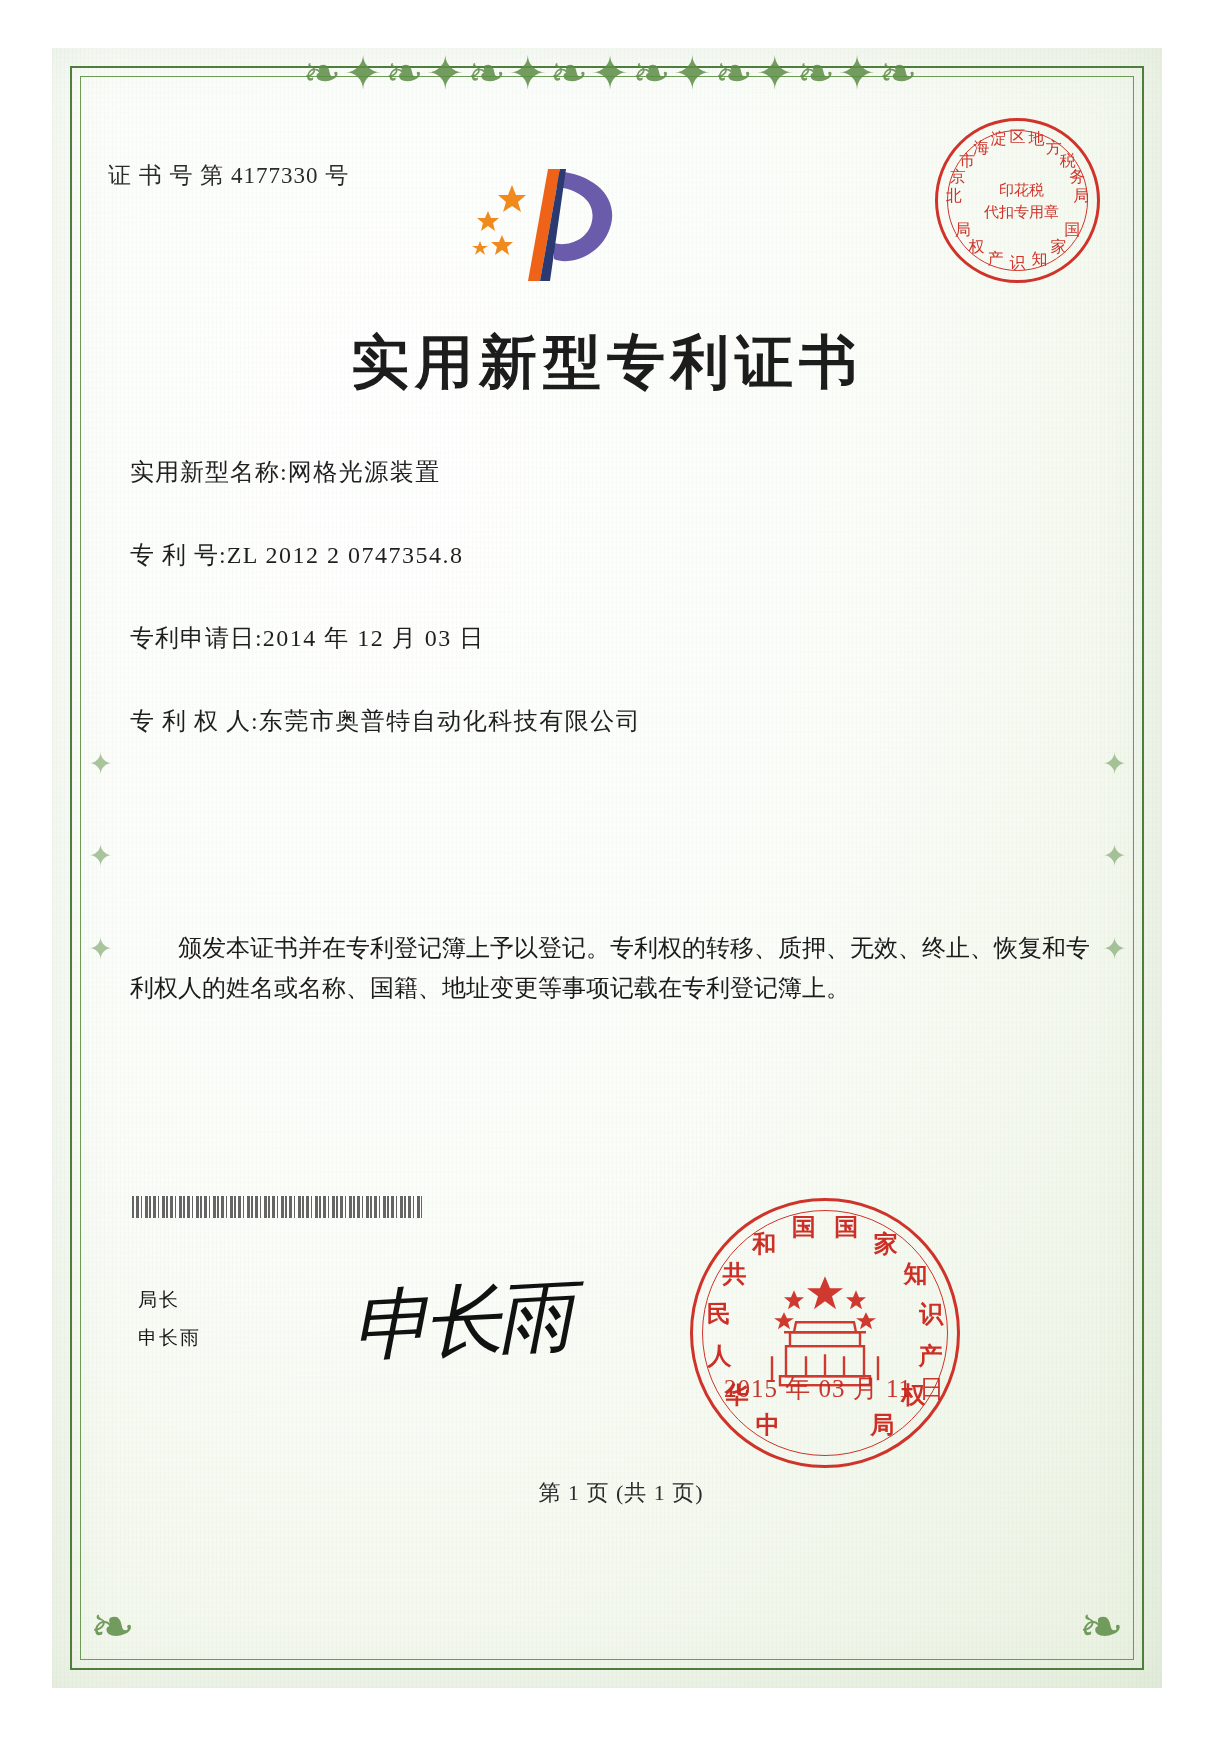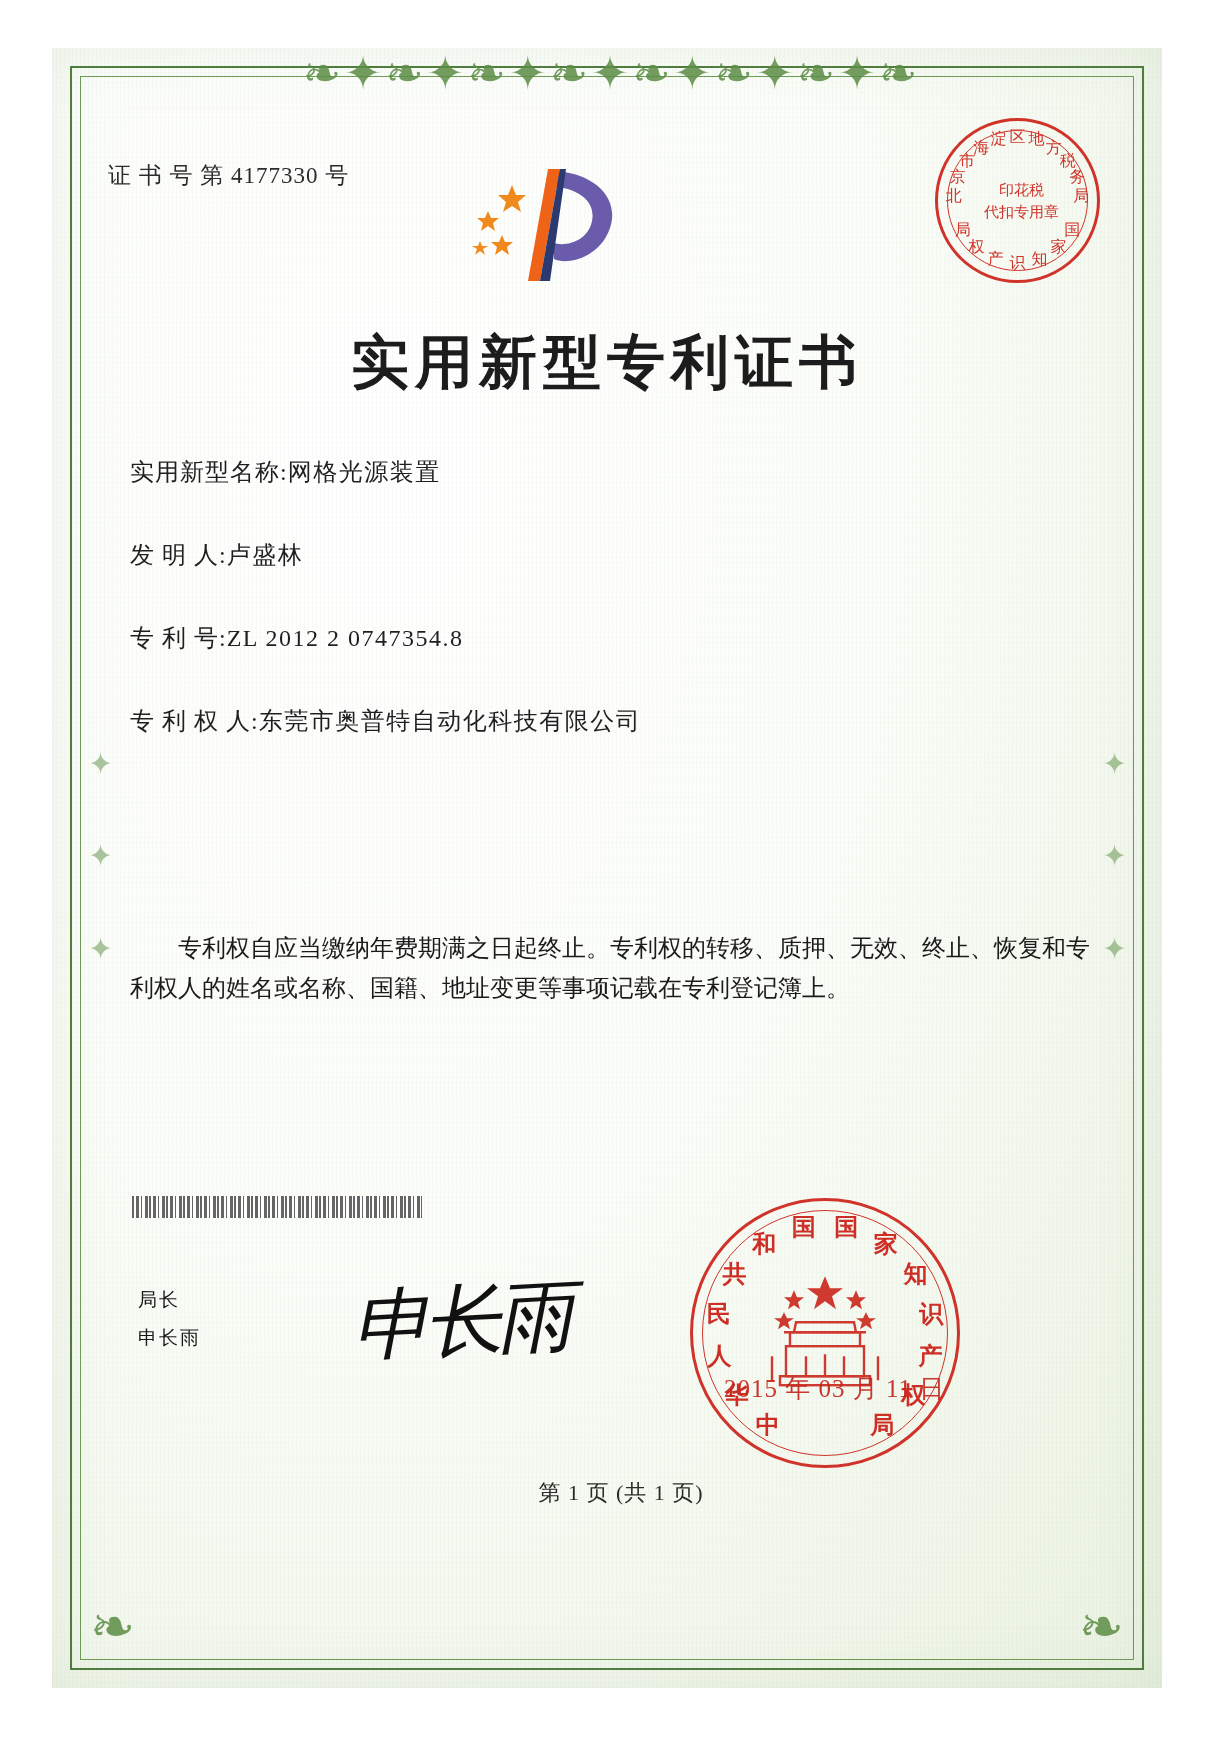--- a/index.html
+++ b/index.html
@@ -348,27 +348,27 @@
         <div class="stamp-center-lines">
           <div>印花税</div>
           <div>代扣专用章</div>
         </div>
       </div>
 
       <div class="title">实用新型专利证书</div>
 
       <div class="fields" id="fields">
           <div class="field-row"><span class="field-label">实用新型名称:</span><span class="field-value mono-val"> 网格光源装置</span></div>
-          <div class="field-row"><span class="field-label">发    明    人:</span><span class="field-value mono-val"> 卢盛林</span></div>
           <div class="field-row"><span class="field-label">专    利    号:</span><span class="field-value mono-val"> ZL 2012 2 0747354.8</span></div>
+          <div class="field-row"><span class="field-label">专利申请日:</span><span class="field-value mono-val"> 2014 年 12 月 03 日</span></div>
           <div class="field-row"><span class="field-label">专 利 权 人:</span><span class="field-value mono-val"> 东莞市奥普特自动化科技有限公司</span></div>
         </div>
 
       <div class="paras" id="paras">
-          <p>专利权自应当缴纳年费期满之日起终止。专利权的转移、质押、无效、终止、恢复和专利权人的姓名或名称、国籍、地址变更等事项记载在专利登记簿上。</p>
+          <p>颁发本证书并在专利登记簿上予以登记。专利权的转移、质押、无效、终止、恢复和专利权人的姓名或名称、国籍、地址变更等事项记载在专利登记簿上。</p>
         </div>
 
       <div class="barcode"></div>
 
       <div class="director">
         <div>局长</div>
         <div>申长雨</div>
       </div>
       <div class="signature">申长雨</div>
 

